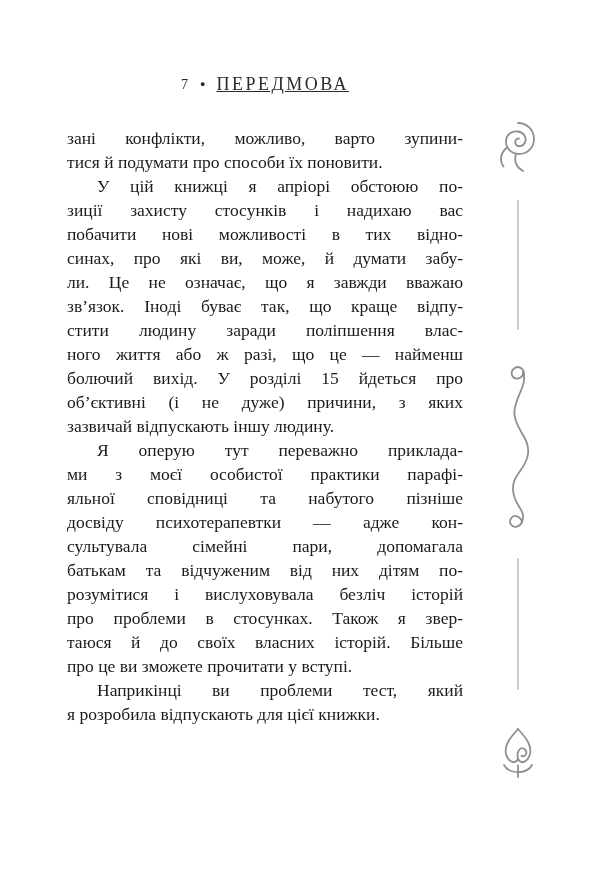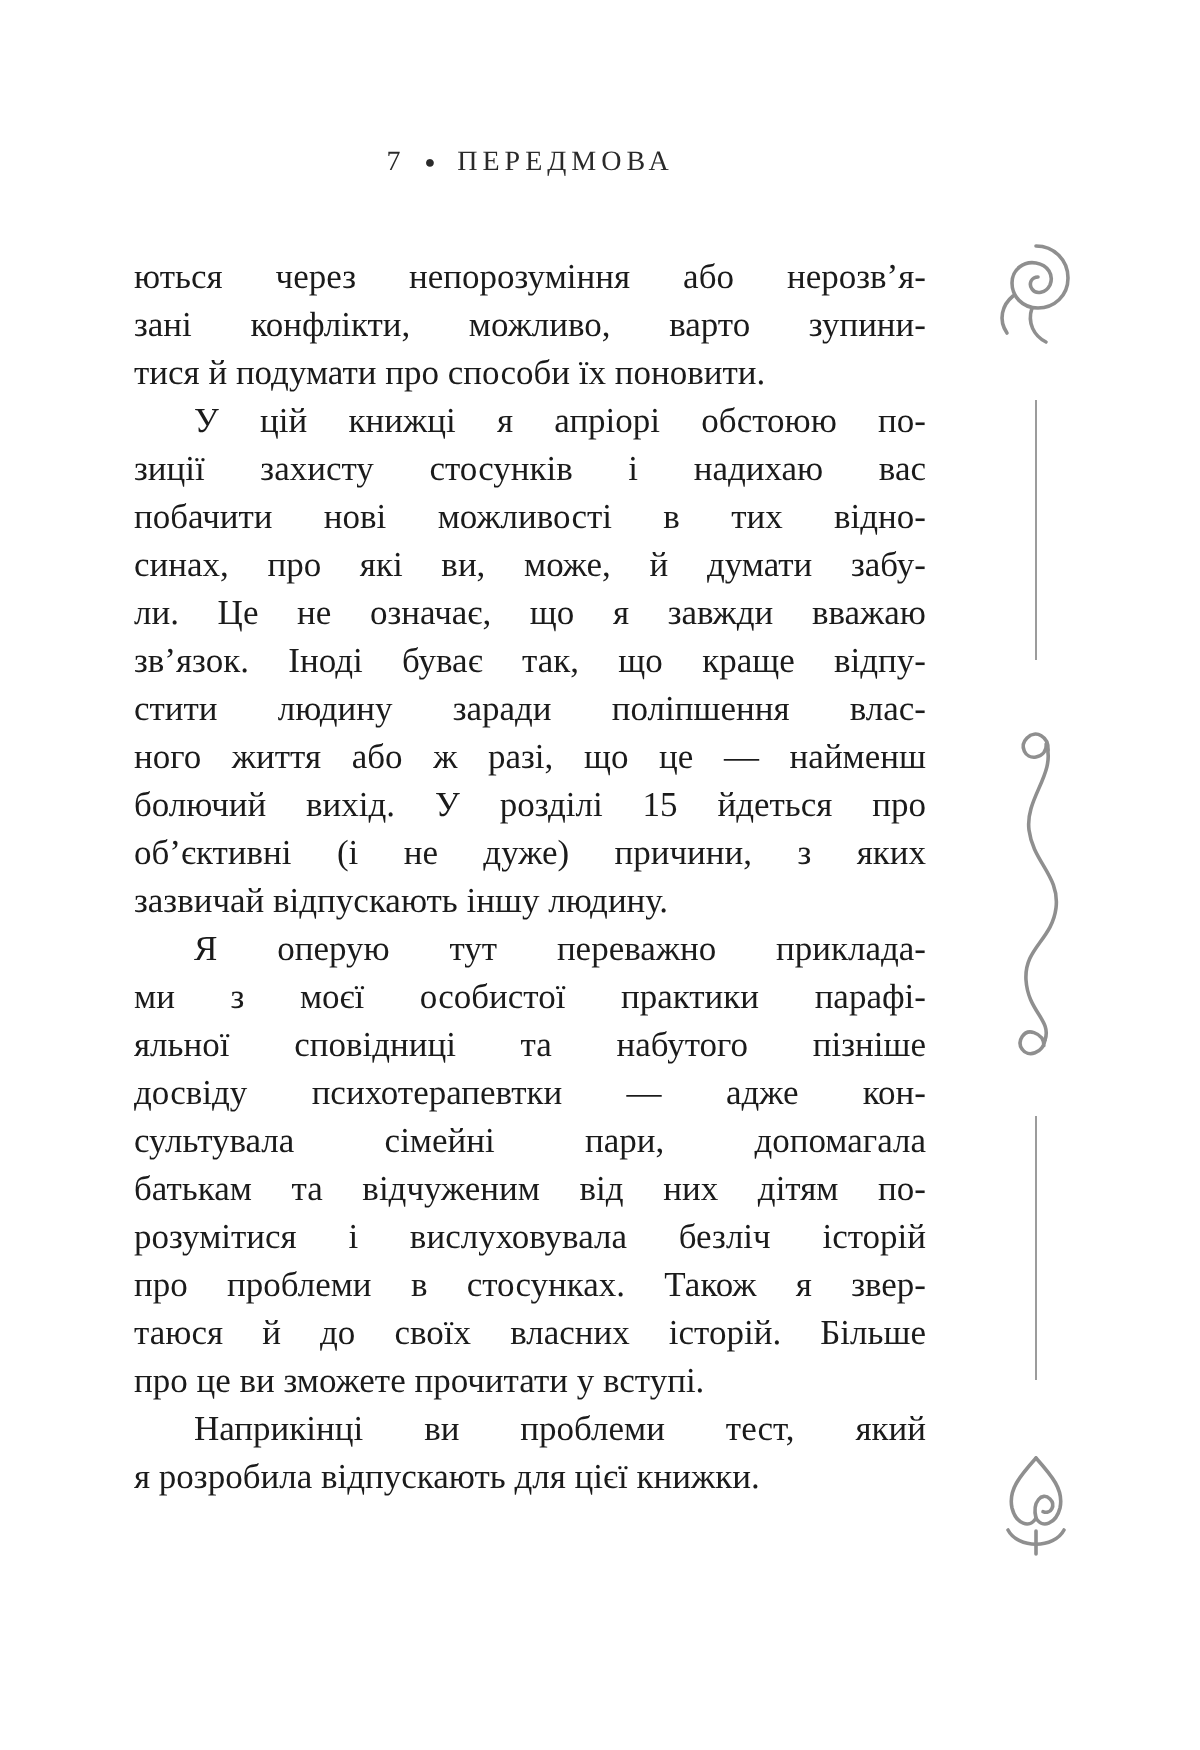--- a/index.html
+++ b/index.html
@@ -35,21 +35,22 @@
     margin-right: 11px;
   }
   .running-head .bullet {
     font-size: 9px;
     margin-right: 11px;
     position: relative;
     top: -1px;
   }
   .running-head .chapter {
     letter-spacing: 2.5px;
-    font-size: 14px;
+    font-size: 18px;
+    text-decoration: underline;
   }
   .body-text {
     position: absolute;
     left: 67px;
     top: 126px;
     width: 396px;
     color: var(--text-color);
     font-size: 17.5px;
     line-height: 24px;
   }
@@ -102,21 +103,20 @@
 
 <div class="page">
 
   <div class="running-head">
     <span class="pagenum">7</span>
     <span class="bullet">●</span>
     <span class="chapter">ПЕРЕДМОВА</span>
   </div>
 
   <div class="body-text">
-      <div class="line">ються через непорозуміння або нерозв’я-</div>
       <div class="line">зані конфлікти, можливо, варто зупини-</div>
       <div class="line last">тися й подумати про способи їх поновити.</div>
       <div class="line indent">У цій книжці я апріорі обстоюю по-</div>
       <div class="line">зиції захисту стосунків і надихаю вас</div>
       <div class="line">побачити нові можливості в тих відно-</div>
       <div class="line">синах, про які ви, може, й думати забу-</div>
       <div class="line">ли. Це не означає, що я завжди вважаю</div>
       <div class="line">зв’язок. Іноді буває так, що краще відпу-</div>
       <div class="line">стити людину заради поліпшення влас-</div>
       <div class="line">ного життя або ж разі, що це — найменш</div>

